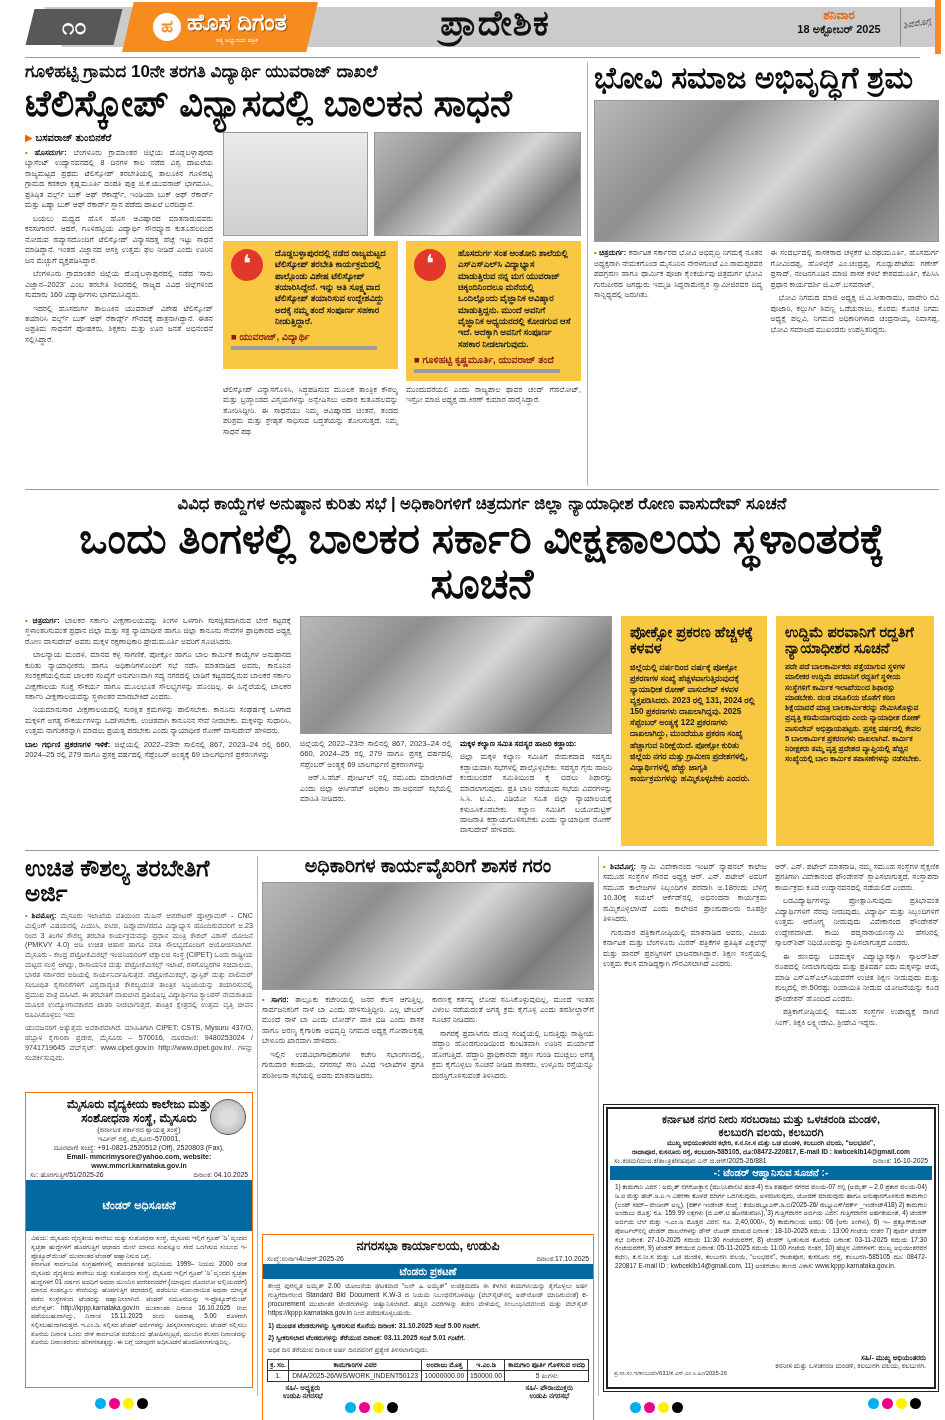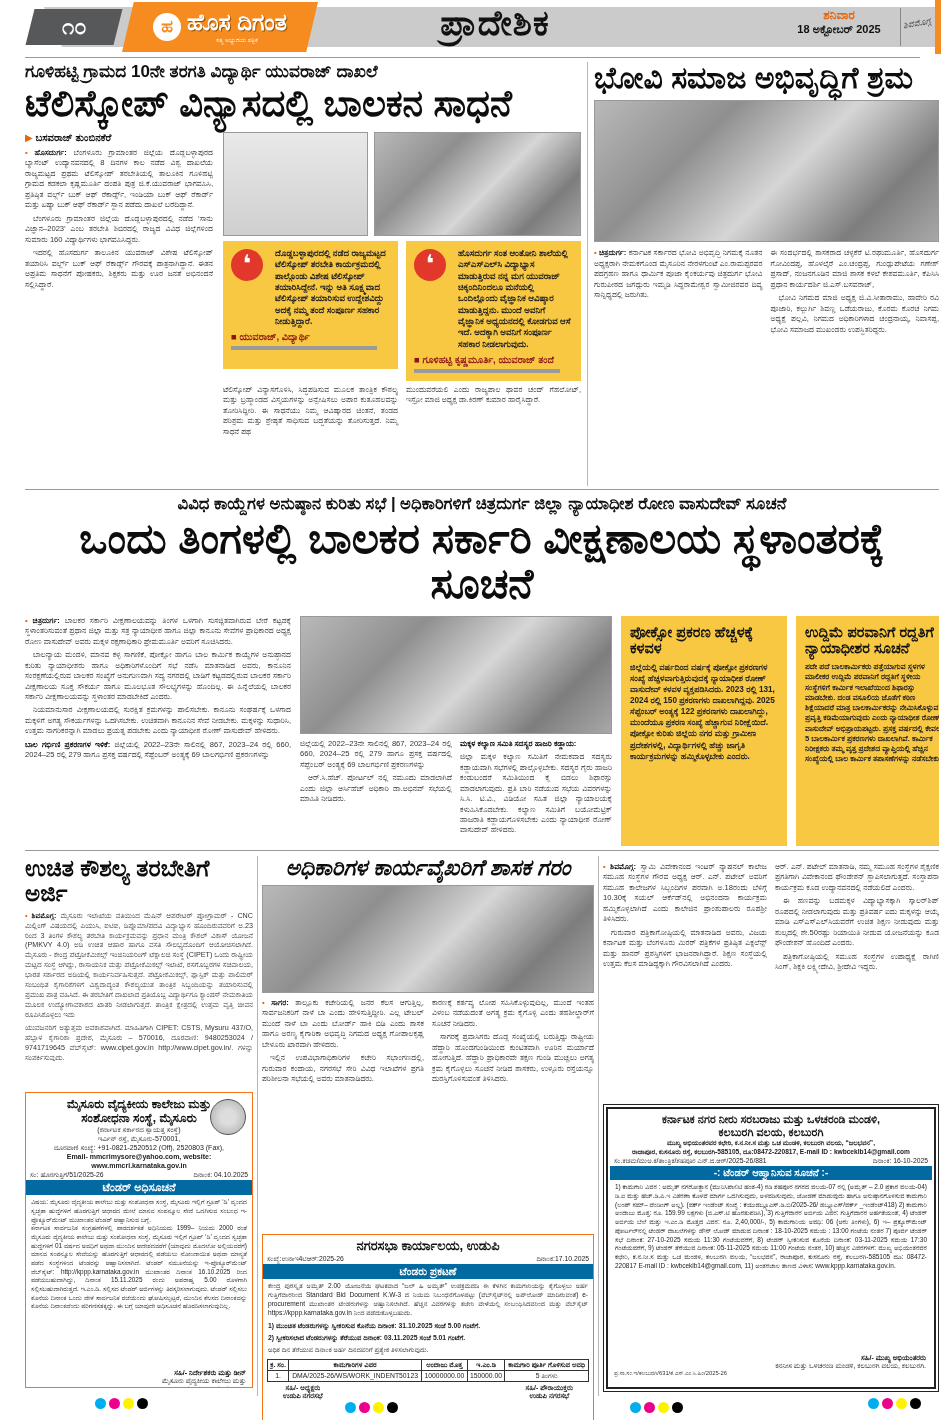--- a/index.html
+++ b/index.html
@@ -104,20 +104,21 @@
   </div>
 
   <article style="position:absolute;left:25px;top:62px;width:556px;height:424px;overflow:hidden;">
     <div class="kicker" style="font-size:17px;">ಗೂಳಿಹಟ್ಟಿ ಗ್ರಾಮದ 10ನೇ ತರಗತಿ ವಿದ್ಯಾರ್ಥಿ ಯುವರಾಜ್ ದಾಖಲೆ</div>
     <div class="headline" style="font-size:37px;margin-top:2px;">ಟೆಲಿಸ್ಕೋಪ್ ವಿನ್ಯಾಸದಲ್ಲಿ ಬಾಲಕನ ಸಾಧನೆ</div>
     <div style="display:flex;gap:10px;margin-top:8px;">
       <div style="width:188px;flex:none;">
         <div style="font-size:10px;font-weight:bold;color:#111;margin-bottom:4px;"><span style="color:#e8650a;">▶ </span><span>ಬಸವರಾಜ್ ತುಂಬಿನಕೆರೆ</span></div>
         <div class="bodytxt">
           <p class="noindent"><span class="dateline">ಹೊಸದುರ್ಗ:</span> <span>ಬೆಂಗಳೂರು ಗ್ರಾಮಾಂತರ ಜಿಲ್ಲೆಯ ದೊಡ್ಡಬಳ್ಳಾಪುರದ ಬ್ಯಾಸೆಂಟ್ ಉದ್ಯಾನವನದಲ್ಲಿ 8 ದಿನಗಳ ಕಾಲ ನಡೆದ ವಿಶ್ವ ದಾಖಲೆಯ ರಾಜ್ಯಮಟ್ಟದ ಪ್ರಥಮ ಟೆಲಿಸ್ಕೋಪ್ ತರಬೇತಿಯಲ್ಲಿ ತಾಲೂಕಿನ ಗೂಳಿಹಟ್ಟಿ ಗ್ರಾಮದ ಕಡಕಲಾ ಕೃಷ್ಣಮೂರ್ತಿ ದಂಪತಿ ಪುತ್ರ ಜಿ.ಕೆ.ಯುವರಾಜ್ ಭಾಗವಹಿಸಿ, ಪ್ರತಿಷ್ಠಿತ ವರ್ಲ್ಡ್ ಬುಕ್ ಆಫ್ ರೆಕಾರ್ಡ್ಸ್, ಇಂಡಿಯಾ ಬುಕ್ ಆಫ್ ರೆಕಾರ್ಡ್ ಮತ್ತು ಏಷ್ಯಾ ಬುಕ್ ಆಫ್ ರೆಕಾರ್ಡ್ ಸ್ಥಾನ ಪಡೆದು ದಾಖಲೆ ಬರೆದಿದ್ದಾನೆ.</span></p>
+          <p>ಬಯಲು ಮಧ್ಯದ ಹೊಸ ಹೊಸ ಆವಿಷ್ಕಾರದ ಮಾತನಾಡುವವರು ಕನಸುಗಾರರೆ. ಆದರೆ, ಗೂಳಿಹಟ್ಟಿಯ ವಿದ್ಯಾರ್ಥಿ ಸೌರವ್ಯೂಹ ಕುತೂಹಲದಿಂದ ನೋಡುವ ಹವ್ಯಾಸದೊಂದಿಗೆ ಟೆಲಿಸ್ಕೋಪ್ ವಿನ್ಯಾಸದತ್ತ ಹೆಜ್ಜೆ ಇಟ್ಟು ಸಾಧನೆ ಮಾಡಿದ್ದಾನೆ. ಇಂತಹ ವಿಜ್ಞಾನದ ಆಸಕ್ತಿ ಉತ್ತಮ ಫಲ ನೀಡಿದೆ ಎಂದು ಊರಿನ ಜನ ಮೆಚ್ಚುಗೆ ವ್ಯಕ್ತಪಡಿಸಿದ್ದಾರೆ.</p>
           <p>ಬೆಂಗಳೂರು ಗ್ರಾಮಾಂತರ ಜಿಲ್ಲೆಯ ದೊಡ್ಡಬಳ್ಳಾಪುರದಲ್ಲಿ ನಡೆದ ‘ಸಾನು ವಿಜ್ಞಾನ–2023’ ಎಂಬ ತರಬೇತಿ ಶಿಬಿರದಲ್ಲಿ ರಾಜ್ಯದ ವಿವಿಧ ಜಿಲ್ಲೆಗಳಿಂದ ಸುಮಾರು 160 ವಿದ್ಯಾರ್ಥಿಗಳು ಭಾಗವಹಿಸಿದ್ದರು.</p>
           <p>ಇದರಲ್ಲಿ ಹೊಸದುರ್ಗ ತಾಲೂಕಿನ ಯುವರಾಜ್ ವಿಶೇಷ ಟೆಲಿಸ್ಕೋಪ್ ತಯಾರಿಸಿ ವರ್ಲ್ಡ್ ಬುಕ್ ಆಫ್ ರೆಕಾರ್ಡ್ಸ್ ಗೌರವಕ್ಕೆ ಪಾತ್ರನಾಗಿದ್ದಾನೆ. ಈತನ ಅಪ್ರತಿಮ ಸಾಧನೆಗೆ ಪೋಷಕರು, ಶಿಕ್ಷಕರು ಮತ್ತು ಊರ ಜನತೆ ಅಭಿನಂದನೆ ಸಲ್ಲಿಸಿದ್ದಾರೆ.</p>
         </div>
       </div>
       <div style="width:358px;flex:none;">
         <div style="display:flex;gap:6px;">
           <div class="photo" style="width:145px;height:104px;background:linear-gradient(180deg,#e9e9e9,#cfcfcf);"></div>
           <div class="photo" style="width:207px;height:104px;"></div>
         </div>
         <div style="display:flex;gap:8px;margin-top:5px;">
@@ -184,21 +185,21 @@
           <div class="bodytxt">
             <p class="noindent">ಜಿಲ್ಲೆಯಲ್ಲಿ 2022–23ನೇ ಸಾಲಿನಲ್ಲಿ 867, 2023–24 ರಲ್ಲಿ 660, 2024–25 ರಲ್ಲಿ 279 ಹಾಗೂ ಪ್ರಸಕ್ತ ವರ್ಷದಲ್ಲಿ ಸೆಪ್ಟೆಂಬರ್ ಅಂತ್ಯಕ್ಕೆ 69 ಬಾಲಗರ್ಭಿಣಿ ಪ್ರಕರಣಗಳನ್ನು</p>
             <p>ಆರ್.ಸಿ.ಹೆಚ್. ಪೋರ್ಟಲ್ ನಲ್ಲಿ ನಮೂದು ಮಾಡಲಾಗಿದೆ ಎಂದು ಜಿಲ್ಲಾ ಆರ್ಸಿಹೆಚ್ ಅಧಿಕಾರಿ ಡಾ.ಅಭಿನವ್ ಸಭೆಯಲ್ಲಿ ಮಾಹಿತಿ ನೀಡಿದರು.</p>
           </div>
           <div class="bodytxt">
             <p class="noindent"><span class="subhead-inline">ಮಕ್ಕಳ ಕಲ್ಯಾಣ ಸಮಿತಿ ಸದಸ್ಯರ ಹಾಜರಿ ಕಡ್ಡಾಯ:</span></p>
             <p class="noindent">ಜಿಲ್ಲಾ ಮಕ್ಕಳ ಕಲ್ಯಾಣ ಸಮಿತಿಗೆ ನೇಮಕವಾದ ಸದಸ್ಯರು ಕಡ್ಡಾಯವಾಗಿ ಸಭೆಗಳಲ್ಲಿ ಪಾಲ್ಗೊಳ್ಳಬೇಕು. ಸದಸ್ಯರ ಗೈರು ಹಾಜರಿ ಕಂಡುಬಂದರೆ ಸಮಿತಿಯಿಂದ ಕೈ ಬಿಡಲು ಶಿಫಾರಸ್ಸು ಮಾಡಲಾಗುವುದು. ಪ್ರತಿ ಬಾರಿ ನಡೆಯುವ ಸಭೆಯ ವಿವರಗಳನ್ನು ಸಿ.ಸಿ. ಟಿ.ವಿ., ವಿಡಿಯೋ ಸಹಿತ ಜಿಲ್ಲಾ ನ್ಯಾಯಾಲಯಕ್ಕೆ ಕಳುಹಿಸಿಕೊಡಬೇಕು. ಕಲ್ಯಾಣ ಸಮಿತಿಗೆ ಬಯೋಮೆಟ್ರಿಕ್ ಹಾಜರಾತಿ ಕಡ್ಡಾಯಗೊಳಿಸಬೇಕು ಎಂದು ನ್ಯಾಯಾಧೀಶ ರೋಣ್ ವಾಸುದೇವ್ ಹೇಳಿದರು.</p>
           </div>
         </div>
       </div>
-      <div style="width:166px;flex:none;">
+      <div style="width:146px;flex:none;">
         <div class="side-box" style="height:236px;">
           <div class="sb-title">ಪೋಕ್ಸೋ ಪ್ರಕರಣ ಹೆಚ್ಚಳಕ್ಕೆ ಕಳವಳ</div>
           <div class="sb-body">ಜಿಲ್ಲೆಯಲ್ಲಿ ವರ್ಷದಿಂದ ವರ್ಷಕ್ಕೆ ಪೋಕ್ಸೋ ಪ್ರಕರಣಗಳ ಸಂಖ್ಯೆ ಹೆಚ್ಚಳವಾಗುತ್ತಿರುವುದಕ್ಕೆ ನ್ಯಾಯಾಧೀಶ ರೋಣ್ ವಾಸುದೇವ್ ಕಳವಳ ವ್ಯಕ್ತಪಡಿಸಿದರು. 2023 ರಲ್ಲಿ 131, 2024 ರಲ್ಲಿ 150 ಪ್ರಕರಣಗಳು ದಾಖಲಾಗಿದ್ದವು. 2025 ಸೆಪ್ಟೆಂಬರ್ ಅಂತ್ಯಕ್ಕೆ 122 ಪ್ರಕರಣಗಳು ದಾಖಲಾಗಿದ್ದು, ಮುಂದೆಯೂ ಪ್ರಕರಣ ಸಂಖ್ಯೆ ಹೆಚ್ಚಾಗುವ ನಿರೀಕ್ಷೆಯಿದೆ. ಪೋಕ್ಸೋ ಕುರಿತು ಜಿಲ್ಲೆಯ ನಗರ ಮತ್ತು ಗ್ರಾಮೀಣ ಪ್ರದೇಶಗಳಲ್ಲಿ, ವಿದ್ಯಾರ್ಥಿಗಳಲ್ಲಿ ಹೆಚ್ಚು ಜಾಗೃತಿ ಕಾರ್ಯಕ್ರಮಗಳನ್ನು ಹಮ್ಮಿಕೊಳ್ಳಬೇಕು ಎಂದರು.</div>
         </div>
 
       </div>
       <div style="width:158px;flex:none;">
         <div class="side-box" style="height:258px;">
           <div class="sb-title">ಉದ್ದಿಮೆ ಪರವಾನಿಗೆ ರದ್ದತಿಗೆ ನ್ಯಾಯಾಧೀಶರ ಸೂಚನೆ</div>
           <div class="sb-body" style="font-size:7.6px;">ಪದೇ ಪದೆ ಬಾಲಕಾರ್ಮಿಕರು ಪತ್ತೆಯಾಗುವ ಸ್ಥಳಗಳ ಮಾಲೀಕರ ಉದ್ದಿಮೆ ಪರವಾನಿಗೆ ರದ್ದತಿಗೆ ಸ್ಥಳೀಯ ಸಂಸ್ಥೆಗಳಿಗೆ ಕಾರ್ಮಿಕ ಇಲಾಖೆಯಿಂದ ಶಿಫಾರಸ್ಸು ಮಾಡಬೇಕು. ದಂಡ ವಸೂಲಿಯ ಜೊತೆಗೆ ಕಠಿಣ ಶಿಕ್ಷೆಯಾದರೆ ಮಾತ್ರ ಬಾಲಕಾರ್ಮಿಕರನ್ನು ನೇಮಿಸಿಕೊಳ್ಳುವ ಪ್ರವೃತ್ತಿ ಕಡಿಮೆಯಾಗುವುದು ಎಂದು ನ್ಯಾಯಾಧೀಶ ರೋಣ್ ವಾಸುದೇವ್ ಅಭಿಪ್ರಾಯಪಟ್ಟರು. ಪ್ರಸಕ್ತ ವರ್ಷದಲ್ಲಿ ಕೇವಲ 5 ಬಾಲಕಾರ್ಮಿಕ ಪ್ರಕರಣಗಳು ದಾಖಲಾಗಿವೆ. ಕಾರ್ಮಿಕ ನಿರೀಕ್ಷಕರು ತಮ್ಮ ವೃತ್ತ ಪ್ರದೇಶದ ವ್ಯಾಪ್ತಿಯಲ್ಲಿ ಹೆಚ್ಚಿನ ಸಂಖ್ಯೆಯಲ್ಲಿ ಬಾಲ ಕಾರ್ಮಿಕ ತಪಾಸಣೆಗಳನ್ನು ನಡೆಸಬೇಕು.</div>
@@ -227,39 +228,39 @@
       <div class="ad-sub">
         <div>(ಕರ್ನಾಟಕ ಸರ್ಕಾರದ ಸ್ವಾಯತ್ತ ಸಂಸ್ಥೆ)</div>
         <div>ಇರ್ವಿನ್ ರಸ್ತೆ, ಮೈಸೂರು-570001,</div>
         <div>ದೂರವಾಣಿ ಸಂಖ್ಯೆ: +91-0821-2520512 (Off), 2520803 (Fax),</div>
         <div style="font-weight:bold;">Email- mmcrimysore@yahoo.com, website: www.mmcri.karnataka.gov.in</div>
       </div>
       <div class="ad-refline">
         <span>ಸಂ: ಹೊರಗುತ್ತಿಗೆ/51/2025-26</span>
           <span>ದಿನಾಂಕ: 04.10.2025</span>
       </div>
-      <div class="ad-bar" style="font-size:11px;padding:1px 0;">ಟೆಂಡರ್ ಅಧಿಸೂಚನೆ</div>
+      <div class="ad-bar" style="font-size:11px;padding:19px 0;">ಟೆಂಡರ್ ಅಧಿಸೂಚನೆ</div>
       <div class="ad-body" style="font-size:6.4px;height:168px;overflow:hidden;">
         <div>ವಿಷಯ: ಮೈಸೂರು ವೈದ್ಯಕೀಯ ಕಾಲೇಜು ಮತ್ತು ಸಂಶೋಧನಾ ಸಂಸ್ಥೆ, ಮೈಸೂರು ಇಲ್ಲಿಗೆ ಗ್ರೂಪ್ ‘ಡಿ’ ವೃಂದದ ಸ್ವಚ್ಛತಾ ಹುದ್ದೆಗಳಿಗೆ ಹೊರಗುತ್ತಿಗೆ ಆಧಾರದ ಮೇಲೆ ಮಾನವ ಸಂಪನ್ಮೂಲ ಸೇವೆ ಒದಗಿಸುವ ಸಂಬಂಧ ಇ-ಪ್ರೊಕ್ಯೂರ್‌ಮೆಂಟ್ ಮುಖಾಂತರ ಟೆಂಡರ್ ಆಹ್ವಾನಿಸುವ ಬಗ್ಗೆ.</div>
         <div>ಕರ್ನಾಟಕ ಸಾರ್ವಜನಿಕ ಸಂಗ್ರಹಣೆಗಳಲ್ಲಿ ಪಾರದರ್ಶಕತೆ ಅಧಿನಿಯಮ 1999– ನಿಯಮ 2000 ರಂತೆ ಮೈಸೂರು ವೈದ್ಯಕೀಯ ಕಾಲೇಜು ಮತ್ತು ಸಂಶೋಧನಾ ಸಂಸ್ಥೆ, ಮೈಸೂರು ಇಲ್ಲಿಗೆ ಗ್ರೂಪ್ ‘ಡಿ’ ವೃಂದದ ಸ್ವಚ್ಛತಾ ಹುದ್ದೆಗಳಿಗೆ 01 ವರ್ಷದ ಅವಧಿಗೆ ಅಥವಾ ಮುಂದಿನ ಆದೇಶದವರೆಗೆ (ಯಾವುದು ಮೊದಲೋ ಅಲ್ಲಿಯವರೆಗೆ) ಮಾನವ ಸಂಪನ್ಮೂಲ ಸೇವೆಯನ್ನು ಹೊರಗುತ್ತಿಗೆ ಆಧಾರದಲ್ಲಿ ಪಡೆಯಲು ನೋಂದಾಯಿತ ಅಥವಾ ಮಾನ್ಯತೆ ಪಡೆದ ಸಂಸ್ಥೆಗಳಿಂದ ಟೆಂಡರನ್ನು ಆಹ್ವಾನಿಸಲಾಗಿದೆ. ಟೆಂಡರ್ ನಮೂನೆಯನ್ನು ಇ-ಪ್ರೊಕ್ಯೂರ್‌ಮೆಂಟ್ ವೆಬ್‌ಸೈಟ್: http://kppp.karnataka.gov.in ಮುಖಾಂತರ ದಿನಾಂಕ 16.10.2025 ರಿಂದ ಪಡೆಯಬಹುದಾಗಿದ್ದು, ದಿನಾಂಕ 15.11.2025 ರಂದು ಅಪರಾಹ್ನ 5.00 ರೊಳಗಾಗಿ ಸಲ್ಲಿಸಬಹುದಾಗಿರುತ್ತದೆ. ಇ.ಎಂ.ಡಿ. ಸಲ್ಲಿಸದ ಟೆಂಡರ್ ಅರ್ಜಿಗಳನ್ನು ತಿರಸ್ಕರಿಸಲಾಗುವುದು. ಟೆಂಡರ್ ಸಲ್ಲಿಸಲು ಕೊನೆಯ ದಿನಾಂಕ ಒಂದು ವೇಳೆ ಸಾರ್ವಜನಿಕ ರಜೆಯೆಂದು ಘೋಷಿಸಲ್ಪಟ್ಟರೆ, ಮುಂದಿನ ಕೆಲಸದ ದಿನಾಂಕವನ್ನು ಕೊನೆಯ ದಿನಾಂಕವೆಂದು ಪರಿಗಣಿಸತಕ್ಕದ್ದು. ಈ ಬಗ್ಗೆ ಯಾವುದೇ ಅಧಿಸೂಚನೆ ಹೊರಡಿಸಲಾಗುವುದಿಲ್ಲ.</div>
       </div>
       <div class="ad-sig">
         <div>ಸಹಿ/- ನಿರ್ದೇಶಕರು ಮತ್ತು ಡೀನ್</div>
           <div style="font-weight:normal;">ಮೈಸೂರು ವೈದ್ಯಕೀಯ ಕಾಲೇಜು ಮತ್ತು</div>
           <div style="font-weight:normal;">ಸಂಶೋಧನಾ ಸಂಸ್ಥೆ, ಮೈಸೂರು</div>
       </div>
 
     </div>
   </section>
 
   <div class="vrule" style="left:257px;top:856px;height:540px;"></div>
 
   <section style="position:absolute;left:262px;top:856px;width:332px;height:560px;">
     <article>
-      <div class="headline" style="font-size:22px;text-align:center;font-style:italic;">ಅಧಿಕಾರಿಗಳ ಕಾರ್ಯವೈಖರಿಗೆ ಶಾಸಕ ಗರಂ</div>
+      <div class="headline" style="font-size:19px;text-align:center;">ಅಧಿಕಾರಿಗಳ ಕಾರ್ಯವೈಖರಿಗೆ ಶಾಸಕ ಗರಂ</div>
       <div class="photo" style="width:332px;height:108px;margin-top:5px;"></div>
       <div class="cols2" style="margin-top:5px;height:215px;overflow:hidden;">
         <div class="bodytxt">
           <p class="noindent"><span class="dateline">ಸಾಗರ:</span> <span>ತಾಲ್ಲೂಕು ಕಚೇರಿಯಲ್ಲಿ ಜನರ ಕೆಲಸ ಆಗುತ್ತಿಲ್ಲ, ಸಾರ್ವಜನಿಕರಿಗೆ ನಾಳೆ ಬಾ ಎಂದು ಹೇಳಿಸುತ್ತಿದ್ದೀರಿ. ಎಲ್ಲ ಟೇಬಲ್ ಮುಂದೆ ನಾಳೆ ಬಾ ಎಂದು ಬೋರ್ಡ್ ಹಾಕಿ ಬಿಡಿ ಎಂದು ಶಾಸಕ ಹಾಗೂ ಅರಣ್ಯ ಕೈಗಾರಿಕಾ ಅಭಿವೃದ್ಧಿ ನಿಗಮದ ಅಧ್ಯಕ್ಷ ಗೋಪಾಲಕೃಷ್ಣ ಬೇಳೂರು ಖಾರವಾಗಿ ಹೇಳಿದರು.</span></p>
           <p>ಇಲ್ಲಿನ ಉಪವಿಭಾಗಾಧಿಕಾರಿಗಳ ಕಚೇರಿ ಸಭಾಂಗಣದಲ್ಲಿ, ಗುರುವಾರ ಕಂದಾಯ, ನಗರಸಭೆ ಸೇರಿ ವಿವಿಧ ಇಲಾಖೆಗಳ ಪ್ರಗತಿ ಪರಿಶೀಲನಾ ಸಭೆಯಲ್ಲಿ ಅವರು ಮಾತನಾಡಿದರು.</p>
         </div>
         <div class="bodytxt">
           <p class="noindent">ಕಾರಣಕ್ಕೆ ಕರ್ತವ್ಯ ಲೋಪ ಸಹಿಸಿಕೊಳ್ಳುವುದಿಲ್ಲ, ಮುಂದೆ ಇಂತಹ ವಿಳಂಬ ನಡೆಯದಂತೆ ಅಗತ್ಯ ಕ್ರಮ ಕೈಗೊಳ್ಳಿ ಎಂದು ತಹಶೀಲ್ದಾರ್‌ಗೆ ಸೂಚನೆ ನೀಡಿದರು.</p>
           <p>ಸಾಗರಕ್ಕೆ ಪ್ರವಾಸಿಗರು ದೊಡ್ಡ ಸಂಖ್ಯೆಯಲ್ಲಿ ಬರುತ್ತಿದ್ದು ರಾಷ್ಟ್ರೀಯ ಹೆದ್ದಾರಿ ಹೊಂಡಗುಂಡಿಯಿಂದ ಕುಂಟಿತವಾಗಿ ಊರಿನ ಮರ್ಯಾದೆ ಹೋಗುತ್ತಿದೆ. ಹೆದ್ದಾರಿ ಪ್ರಾಧಿಕಾರವೇ ತಕ್ಷಣ ಗುಂಡಿ ಮುಚ್ಚಲು ಅಗತ್ಯ ಕ್ರಮ ಕೈಗೊಳ್ಳಲು ಸೂಚನೆ ನೀಡಿದ ಶಾಸಕರು, ಉಳ್ಳೂರು ರಸ್ತೆಯನ್ನೂ ದುರಸ್ತಿಗೊಳಿಸುವಂತೆ ತಿಳಿಸಿದರು.</p>
         </div>
@@ -311,20 +312,21 @@
 
   <section style="position:absolute;left:603px;top:856px;width:336px;height:560px;">
     <article>
       <div class="cols2" style="margin-top:6px;height:226px;overflow:hidden;">
         <div class="bodytxt">
           <p class="noindent"><span class="dateline">ಶಿವಮೊಗ್ಗ:</span> <span>ಸ್ವಾಮಿ ವಿವೇಕಾನಂದ ಇಂಟರ್ ನ್ಯಾಷನಲ್ ಕಾಲೇಜ ಸಮೂಹ ಸಂಸ್ಥೆಗಳ ಗೌರವ ಅಧ್ಯಕ್ಷ ಆರ್. ಎನ್. ಪಟೇಲ್ ಅವರಿಗೆ ಸಮೂಹ ಕಾಲೇಜಗಳ ಸಿಬ್ಬಂದಿಗಳ ಪರವಾಗಿ ಅ.18ರಂದು ಬೆಳಿಗ್ಗೆ 10.30ಕ್ಕೆ ಸಯಲ್ ಆರ್ಕೆಡ್‌ನಲ್ಲಿ ಅಭಿನಂದನಾ ಕಾರ್ಯಕ್ರಮ ಹಮ್ಮಿಕೊಳ್ಳಲಾಗಿದೆ ಎಂದು ಕಾಲೇಜಿನ ಪ್ರಾಂಶುಪಾಲರು ರೂಪಶ್ರೀ ತಿಳಿಸಿದರು.</span></p>
           <p>ಗುರುವಾರ ಪತ್ರಿಕಾಗೋಷ್ಠಿಯಲ್ಲಿ ಮಾತನಾಡಿದ ಅವರು, ವಿಜಯ ಕರ್ನಾಟಕ ಮತ್ತು ಬೆಂಗಳೂರು ಮಿರರ್ ಪತ್ರಿಕೆಗಳ ಪ್ರತಿಷ್ಠಿತ ಎಕ್ಸಲೆನ್ಸ್ ಮತ್ತು ಹಾನರ್ ಪ್ರಶಸ್ತಿಗಳಿಗೆ ಭಾಜನರಾಗಿದ್ದಾರೆ. ಶಿಕ್ಷಣ ಸಂಸ್ಥೆಯಲ್ಲಿ ಉತ್ತಮ ಕೆಲಸ ಮಾಡಿದ್ದಕ್ಕಾಗಿ ಗೌರವಿಸಲಾಗಿದೆ ಎಂದರು.</p>
         </div>
         <div class="bodytxt">
           <p class="noindent">ಆರ್. ಎನ್. ಪಟೇಲ್ ಮಾತನಾಡಿ, ನಮ್ಮ ಸಮೂಹ ಸಂಸ್ಥೆಗಳ ಶೈಕ್ಷಣಿಕ ಪ್ರಗತಿಗಾಗಿ ವಿವೇಕಾನಂದ ಫೌಂಡೇಶನ್ ಸ್ಥಾಪಿಸಲಾಗುತ್ತದೆ. ಸಂಸ್ಥಾಪನಾ ಕಾರ್ಯಕ್ರಮ ಕೂಡ ಉದ್ಯಾನವನದಲ್ಲಿ ನಡೆಯಲಿದೆ ಎಂದರು.</p>
+          <p>ಬಡವಿದ್ಯಾರ್ಥಿಗಳನ್ನು ಪ್ರೋತ್ಸಾಹಿಸುವುದು ಪ್ರತಿಭಾವಂತ ವಿದ್ಯಾರ್ಥಿಗಳಿಗೆ ನೆರವು ನೀಡುವುದು, ವಿದ್ಯಾರ್ಥಿ ಮತ್ತು ಸಿಬ್ಬಂದಿಗಳಿಗೆ ಉತ್ತಮ ಆರೋಗ್ಯ ನೀಡುವುದು ವಿವೇಕಾನಂದ ಫೌಂಡೇಶನ್ ಉದ್ದೇಶವಾಗಿದೆ. ಕಾಯಿ ಪದ್ಮನಾರಾಯಣಸ್ವಾಮಿ ಹೆಸರಿನಲ್ಲಿ ಸ್ಕಾಲರ್‌ಶಿಪ್ ನಿಧಿಯೊಂದನ್ನು ಸ್ಥಾಪಿಸಲಾಗುತ್ತದೆ ಎಂದರು.</p>
           <p>ಈ ಹಣವನ್ನು ಬಡಮಕ್ಕಳ ವಿದ್ಯಾಭ್ಯಾಸಕ್ಕಾಗಿ ಸ್ಕಾಲರ್‌ಶಿಪ್ ರೂಪದಲ್ಲಿ ನೀಡಲಾಗುವುದು ಮತ್ತು ಪ್ರತಿವರ್ಷ ಐದು ಮಕ್ಕಳನ್ನು ಆಯ್ಕೆ ಮಾಡಿ ಎಸ್‌ಎಸ್‌ಎಲ್‌ಸಿಯವರೆಗೆ ಉಚಿತ ಶಿಕ್ಷಣ ನೀಡುವುದು ಮತ್ತು ಶುಲ್ಕದಲ್ಲಿ ಶೇ.50ರಷ್ಟು ರಿಯಾಯಿತಿ ನೀಡುವ ಯೋಜನೆಯನ್ನು ಕೂಡ ಫೌಂಡೇಶನ್ ಹೊಂದಿದೆ ಎಂದರು.</p>
           <p>ಪತ್ರಿಕಾಗೋಷ್ಠಿಯಲ್ಲಿ ಸಮೂಹ ಸಂಸ್ಥೆಗಳ ಉಪಾಧ್ಯಕ್ಷೆ ರಾಗಿಣಿ ಸಿಂಗ್, ಶಿಕ್ಷಕಿ ಲಕ್ಷ್ಮೀದೇವಿ, ಶ್ರೀದೇವಿ ಇದ್ದರು.</p>
         </div>
       </div>
     </article>
     <div class="ad-box double" style="left:0;top:248px;width:336px;height:288px;">
       <div class="ad-title" style="font-size:11px;margin-top:2px;">
         <div>ಕರ್ನಾಟಕ ನಗರ ನೀರು ಸರಬರಾಜು ಮತ್ತು ಒಳಚರಂಡಿ ಮಂಡಳಿ,</div>
           <div>ಕಲಬುರಗಿ ವಲಯ, ಕಲಬುರಗಿ</div>
       </div>

